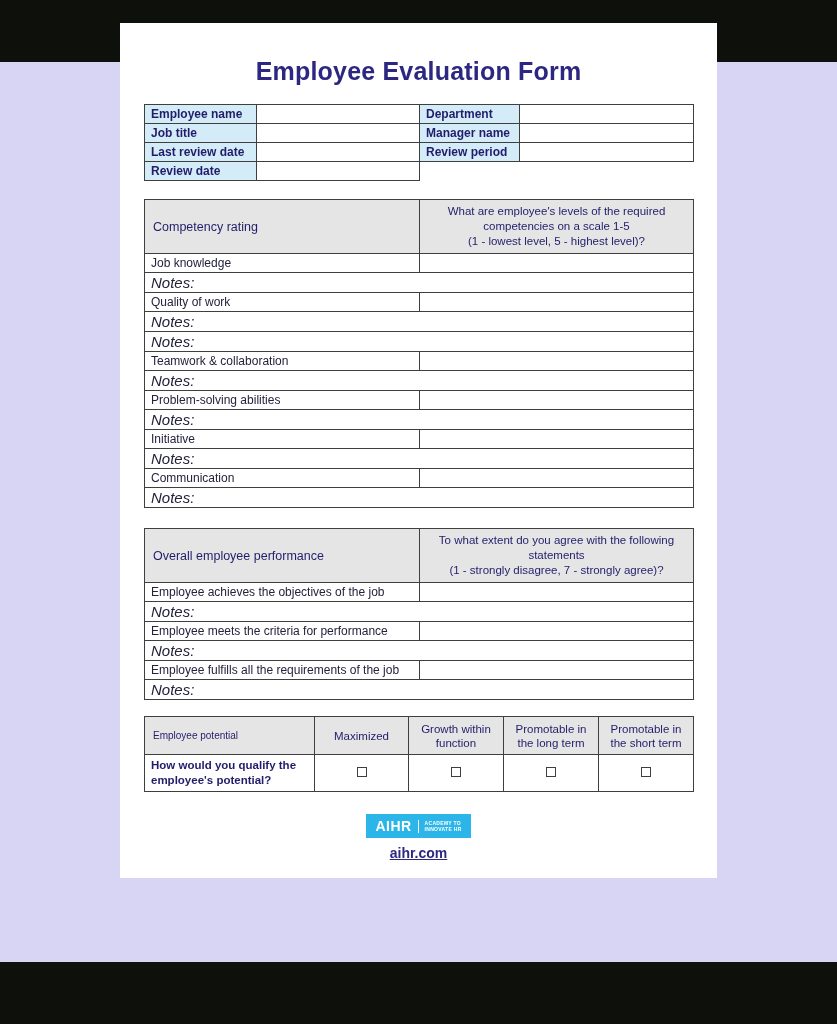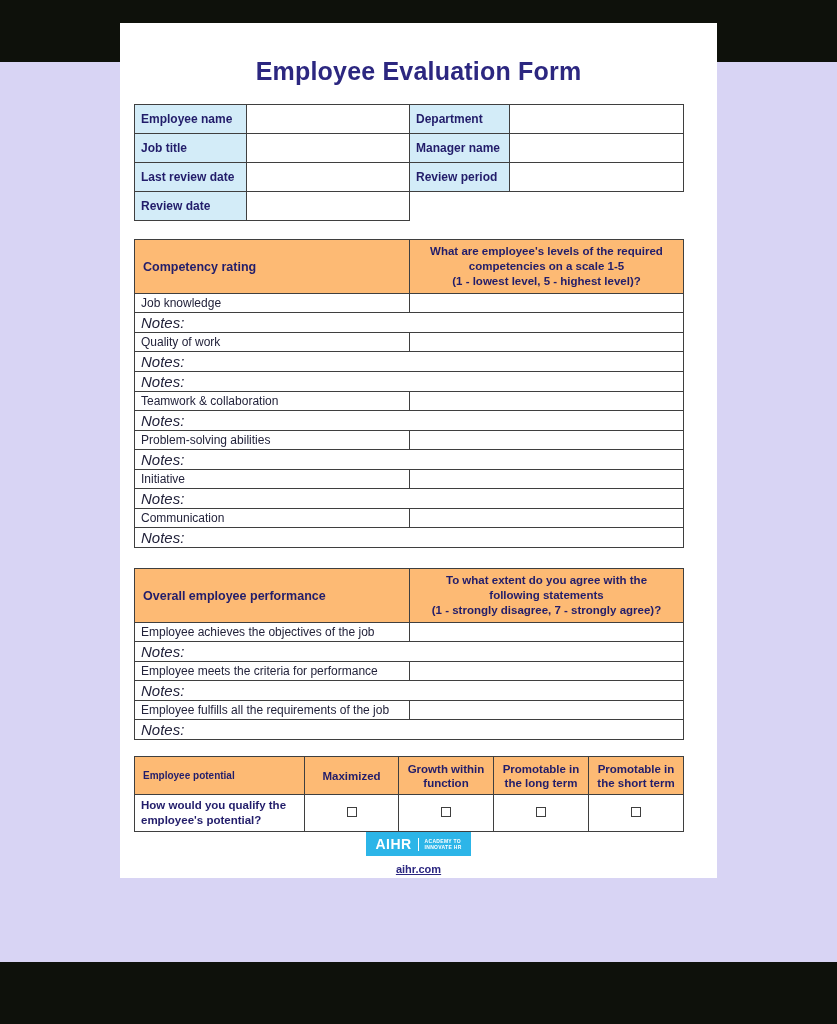--- a/index.html
+++ b/index.html
@@ -11,73 +11,73 @@
     position:relative; overflow:hidden;
   }
   .backdrop {
     position:absolute; left:0; right:0; top:62px; height:900px;
     background:#d8d4f4;
   }
   .sheet {
     width:597px; height:855px;
     margin:23px auto 0;
     background:#ffffff;
-    padding:0 14px;
+    padding:0 24px;
   }
   h1.title {
     margin:0; padding-top:34px;
     text-align:center;
     font-size:25px; font-weight:bold;
     color:#2c2780; letter-spacing:0.2px;
   }
   table { border-collapse:collapse; table-layout:fixed; width:549px; }
   td {
     border:1px solid #3f3f3f;
     padding:1px 6px;
     font-size:12px; color:#23233b;
     vertical-align:middle;
     overflow:hidden;
   }
   td.label { background:#d3ecf8; font-weight:bold; color:#221d6a; }
   td.ghost { border:none; background:transparent; }
   .info-table { margin-top:18px; }
-  .info-table td { height:29px; }
+  .info-table td { height:19px; }
   .section { margin-top:18px; }
-  tr.thead td { background:#fdba74; color:#221d6a; font-weight:bold; height:52px; }
+  tr.thead td { background:#e5e5e5; color:#221d6a; font-weight:normal; height:52px; }
   td.hl { font-size:12.5px; padding-left:8px; }
   td.hr { text-align:center; font-size:11.5px; padding:4px 12px; }
   td.hr span { display:block; line-height:15px; }
   tr.item td { height:19px; }
   tr.notes td { height:18px; }
   tr.notes span { font-style:italic; font-size:15px; color:#23233b; }
   .potential { margin-top:16px; }
   .potential tr.thead td { height:38px; }
   .potential td.hc { text-align:center; font-size:11.5px; padding:3px 4px; line-height:14px; }
   .potential td.hl { font-size:10px; }
   .potential td.question {
     font-weight:bold; color:#221d6a; font-size:11.5px;
     height:37px; line-height:15px;
   }
   td.cb { text-align:center; }
   .checkbox {
     display:inline-block; width:10px; height:10px;
     border:1.5px solid #3f3f3f; background:#fff;
   }
-  .footer { text-align:center; }
+  .footer { margin-top:22px; text-align:center; }
   .logo {
     display:inline-flex; align-items:center; gap:6px;
     background:#2cb5e8; padding:4px 9px;
   }
   .logo-main { color:#fff; font-weight:bold; font-size:14px; letter-spacing:0.5px; }
   .logo-divider { width:1px; height:13px; background:#ffffff; }
   .logo-sub { color:#fff; font-size:5px; line-height:6px; text-align:left; font-weight:bold; letter-spacing:0.3px; }
   .logo-sub span { display:block; }
   .site-link {
     display:inline-block; margin-top:7px;
-    color:#2c2780; font-weight:bold; font-size:11px;
+    color:#2c2780; font-weight:bold; font-size:14px;
     text-decoration:underline; cursor:pointer;
   }
 </style>
 </head>
 <body>
 
 <div class="backdrop"></div>
 
 <div class="sheet" style="position:relative;">
   <h1 class="title">Employee Evaluation Form</h1>

